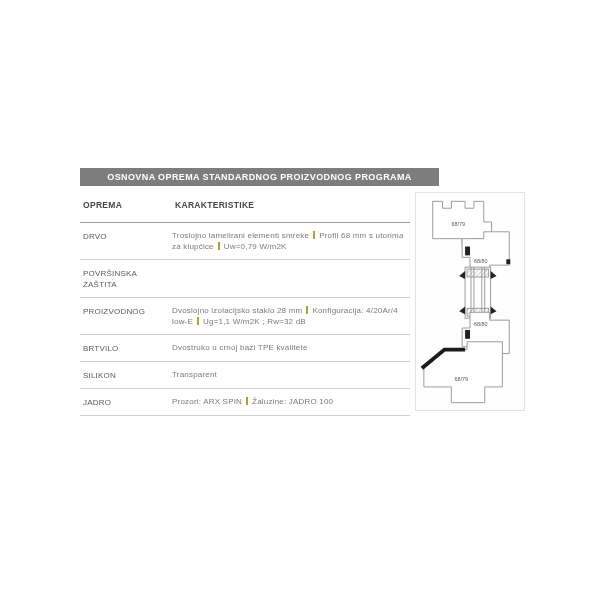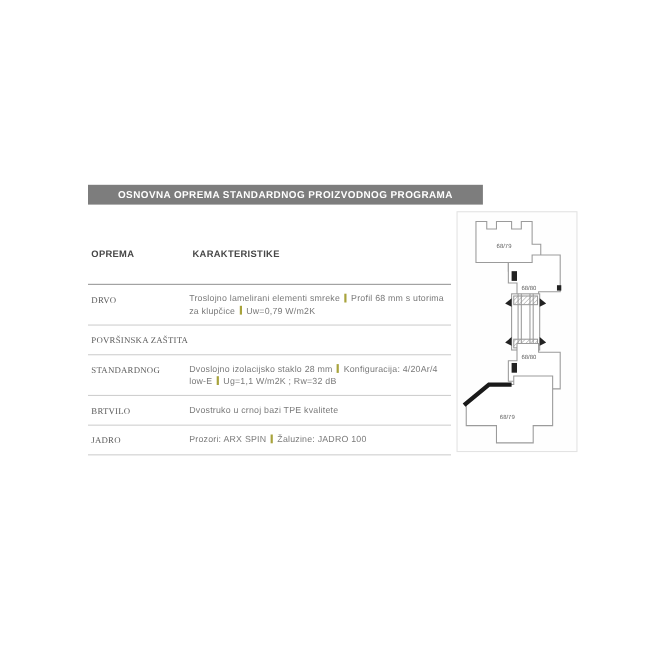--- a/index.html
+++ b/index.html
@@ -7,27 +7,27 @@
   .sheet { position:relative; width:600px; height:600px; background:#fff; overflow:hidden; }
 
   .title-bar{
     position:absolute; left:80px; top:168px; width:359px; height:18px;
     background:#7d7d7d; color:#fff;
     display:flex; align-items:center; justify-content:center;
     font-size:9px; font-weight:bold; letter-spacing:.4px;
   }
 
   .spec-table{ position:absolute; left:80px; top:193px; width:330px; color:#5f5f5f; }
-  .thead{ display:flex; padding:7px 0 22px 3px; border-bottom:1px solid #9a9a9a;
-          font-size:8.5px; font-weight:bold; color:#474747; letter-spacing:.3px;margin-top:26px; }
+  .thead{ display:flex; padding:7px 0 12px 3px; border-bottom:1px solid #9a9a9a;
+          font-size:8.5px; font-weight:bold; color:#474747; letter-spacing:.3px; }
   .c1{ width:92px; flex:none; }
   .c2{ flex:1; }
   .trow{ display:flex; padding:7px 0 7px 3px; border-bottom:1px solid #cfcfcf; }
   .trow .cell{ font-size:8px; line-height:11px; letter-spacing:.2px; }
-  .trow .label{ width:89px; flex:none; color:#5c5c5c; padding-top:1px;font-family:Liberation Serif, serif; }
+  .trow .label{ width:89px; flex:none; color:#5c5c5c; padding-top:1px; }
   .trow .value{ flex:1; color:#7a7a7a; }
   .sep{ display:inline-block; width:2px; height:8px; margin:0 4px -1px 4px; }
 
   .panel{
     position:absolute; left:415px; top:192px; width:110px; height:219px;
     border:1px solid #e3e3e3; background:#fefefe;
   }
   .panel svg{ width:100%; height:100%; display:block; }
   .panel text{ font-family:"Liberation Sans", sans-serif; font-size:5.5px; fill:#5a5a5a; text-anchor:middle; }
 </style>
@@ -49,29 +49,33 @@
     <div class="trow">
       <div class="cell label">DRVO</div>
       <div class="cell value"><span>Troslojno lamelirani elementi smreke</span><span class="sep" style="background: rgb(168, 163, 60);"></span><span>Profil 68 mm s utorima za klupčice</span><span class="sep" style="background: rgb(168, 163, 60);"></span><span>Uw=0,79 W/m2K</span></div>
     </div>
 
     <div class="trow">
       <div class="cell label">POVRŠINSKA ZAŠTITA</div>
     </div>
 
     <div class="trow">
-      <div class="cell label">STANDARDNOG</div>
+      <div class="cell label">PROIZVODNOG</div>
       <div class="cell value"><span>Dvoslojno izolacijsko staklo 28 mm</span><span class="sep" style="background: rgb(168, 163, 60);"></span><span>Konfiguracija: 4/20Ar/4 low-E</span><span class="sep" style="background: rgb(168, 163, 60);"></span><span>Ug=1,1 W/m2K ; Rw=32 dB</span></div>
     </div>
 
     <div class="trow">
       <div class="cell label">BRTVILO</div>
       <div class="cell value"><span>Dvostruko u crnoj bazi TPE kvalitete</span></div>
     </div>
 
+    <div class="trow">
+      <div class="cell label">SILIKON</div>
+      <div class="cell value"><span>Transparent</span></div>
+    </div>
 
 
     <div class="trow">
       <div class="cell label">JADRO</div>
       <div class="cell value"><span>Prozori: ARX SPIN</span><span class="sep" style="background: rgb(168, 163, 60);"></span><span>Žaluzine: JADRO 100</span></div>
     </div>
   </div>
   </div>
 
   <div class="panel">

